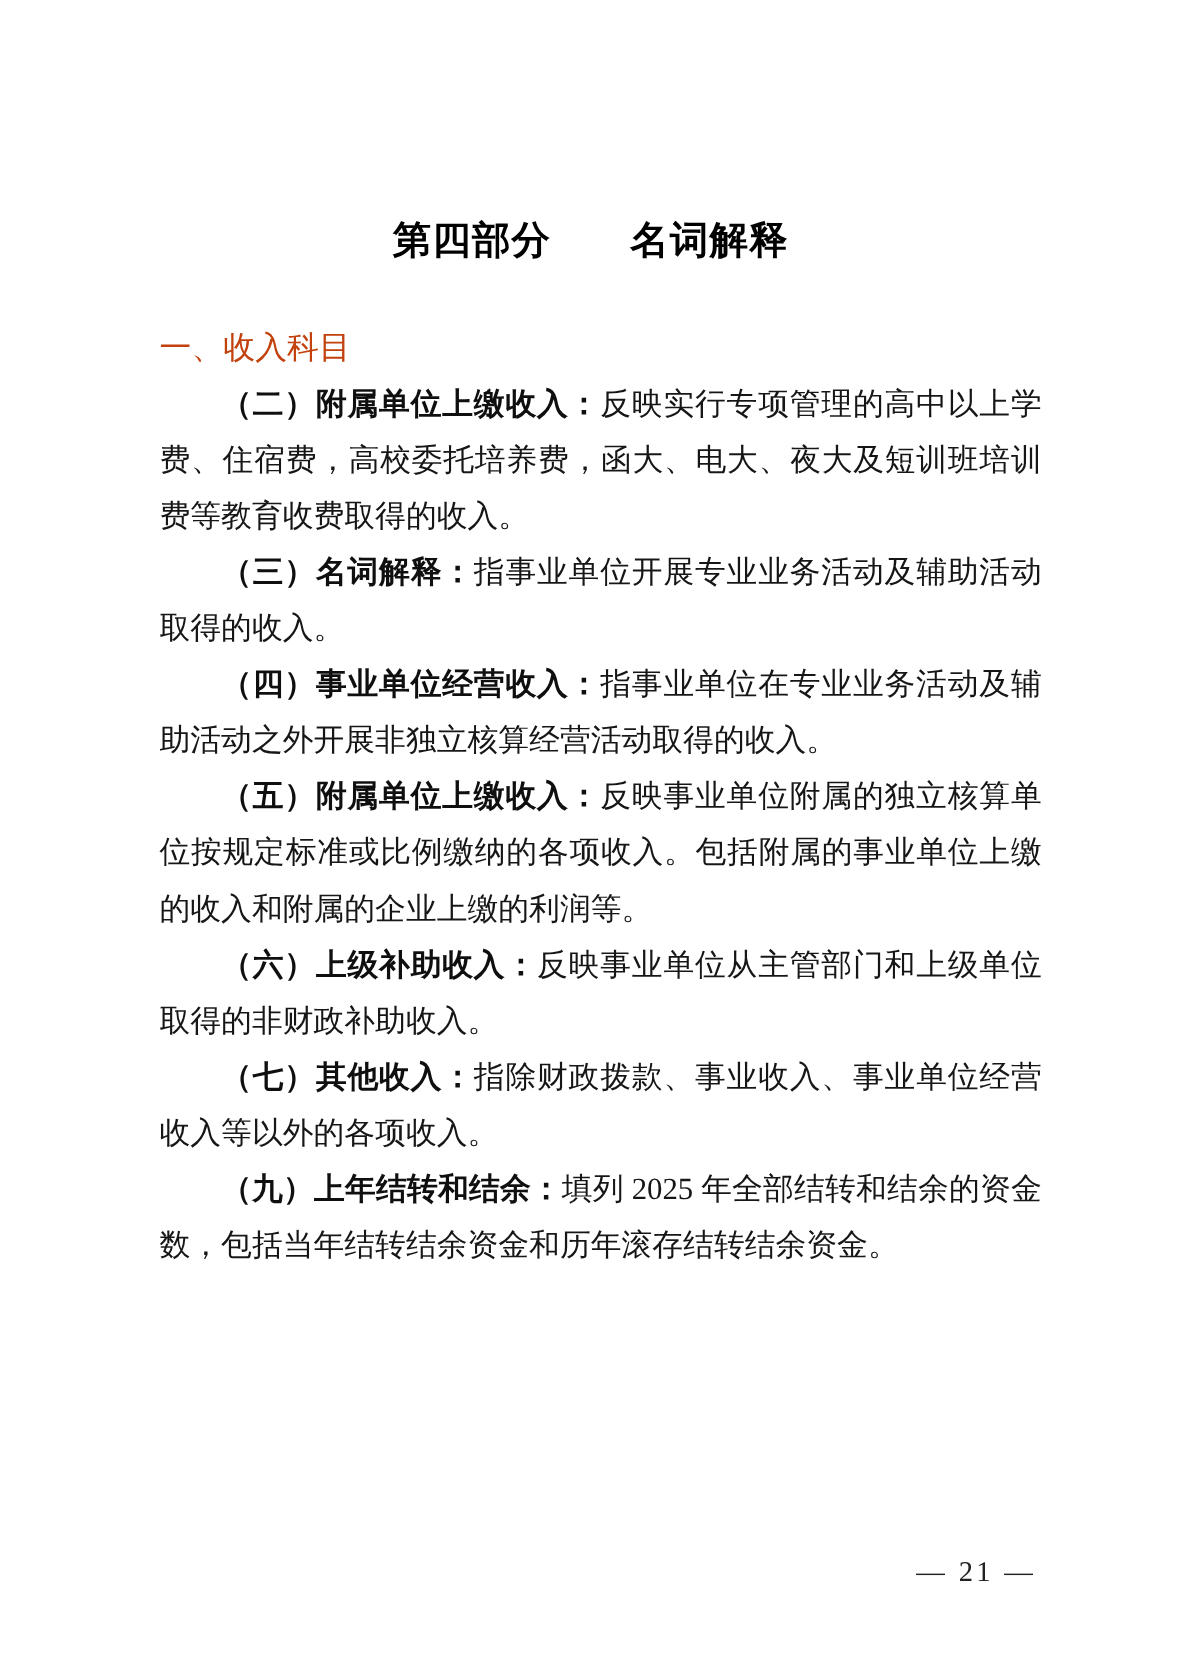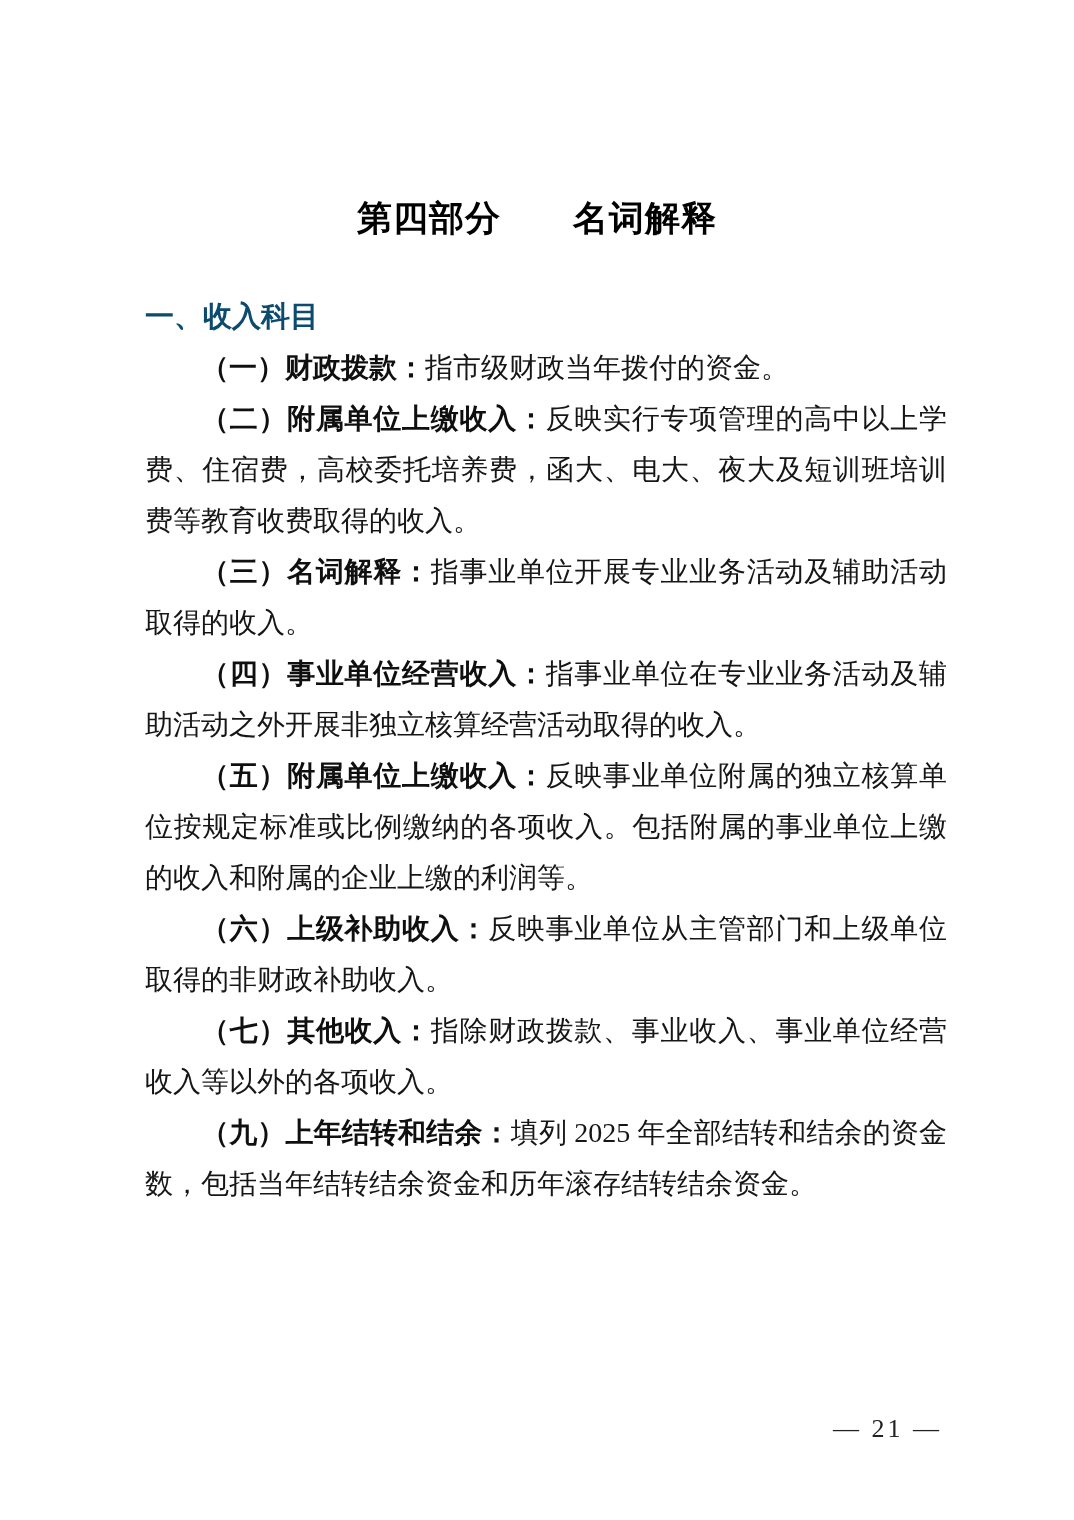--- a/index.html
+++ b/index.html
@@ -34,22 +34,22 @@
   .content {
     position: absolute;
     top: 290px;
     left: 145px;
     width: 802px;
   }
   .section-heading {
     margin: 0;
     font-size: 29px;
     line-height: 52px;
-    font-weight: 700;
-    color: #0c4a6e;
+    font-weight: 400;
+    color: #c2410c;
     font-family: "Liberation Sans", sans-serif;
   }
   .para {
     margin: 0;
     font-size: 28px;
     line-height: 51px;
     text-align: justify;
     text-justify: inter-ideograph;
     text-indent: 2em;
     color: #161616;
@@ -73,21 +73,20 @@
 <body>
 
 <div class="page">
 
   <h1 class="doc-title">第四部分　　名词解释</h1>
 
   <div class="content">
 
     <h2 class="section-heading">一、收入科目</h2>
 
-    <p class="para"><strong class="term">（一）财政拨款：</strong><span>指市级财政当年拨付的资金。</span></p>
 
     <p class="para"><strong class="term">（二）附属单位上缴收入：</strong><span>反映实行专项管理的高中以上学费、住宿费，高校委托培养费，函大、电大、夜大及短训班培训费等教育收费取得的收入。</span></p>
 
     <p class="para"><strong class="term">（三）名词解释：</strong><span>指事业单位开展专业业务活动及辅助活动取得的收入。</span></p>
 
     <p class="para"><strong class="term">（四）事业单位经营收入：</strong><span>指事业单位在专业业务活动及辅助活动之外开展非独立核算经营活动取得的收入。</span></p>
 
     <p class="para"><strong class="term">（五）附属单位上缴收入：</strong><span>反映事业单位附属的独立核算单位按规定标准或比例缴纳的各项收入。包括附属的事业单位上缴的收入和附属的企业上缴的利润等。</span></p>
 
     <p class="para"><strong class="term">（六）上级补助收入：</strong><span>反映事业单位从主管部门和上级单位取得的非财政补助收入。</span></p>

